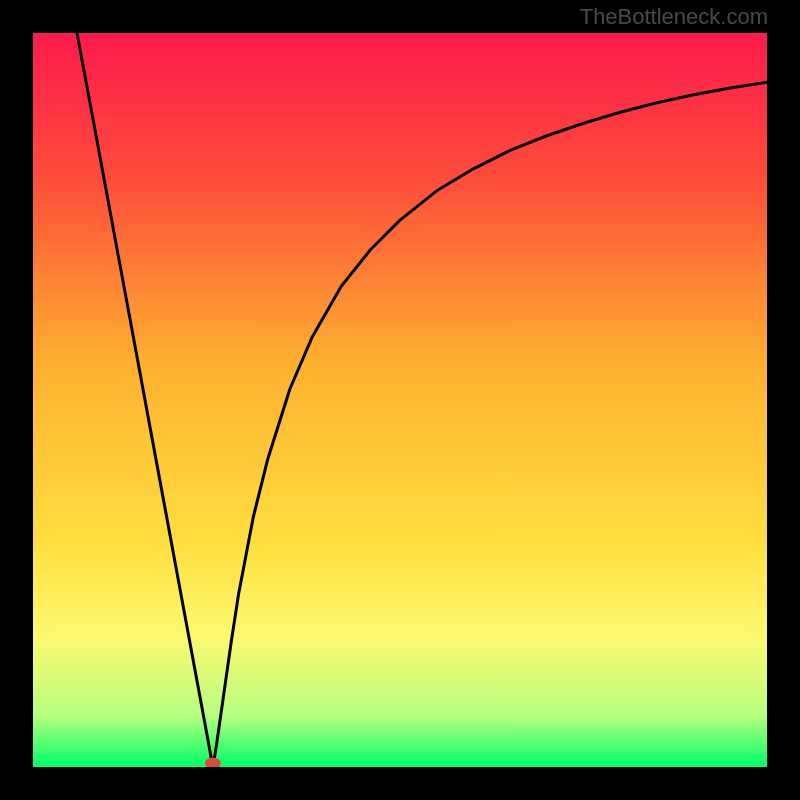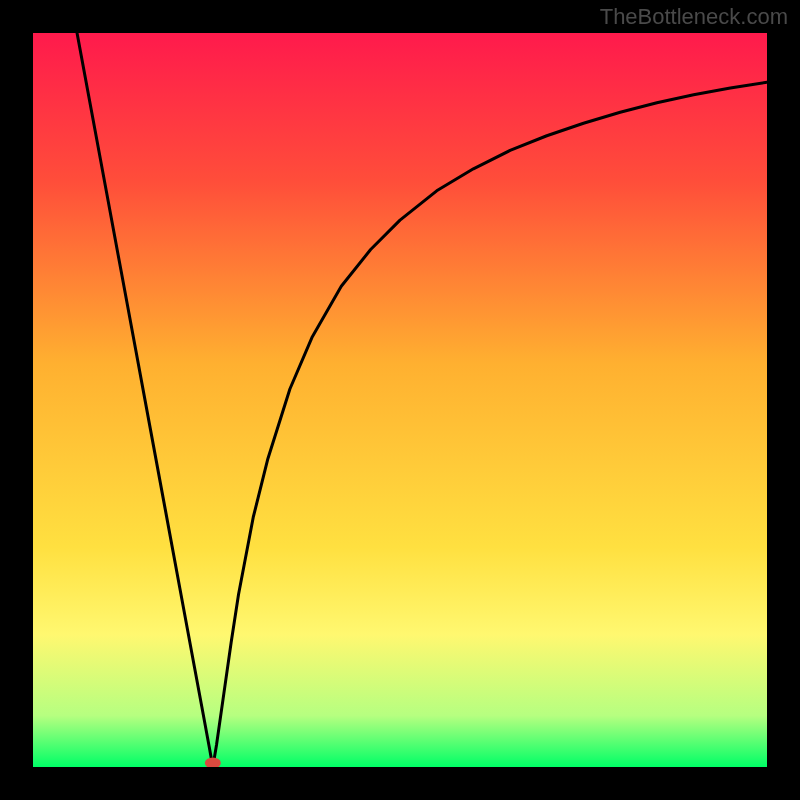--- a/index.html
+++ b/index.html
@@ -13,21 +13,21 @@
   }
   .frame {
     position: relative;
     width: 800px;
     height: 800px;
     background: #000;
   }
   .watermark {
     position: absolute;
     top: 4px;
-    right: 12px;
+    right: 32px;
     color: #4a4a4a;
     font-size: 22px;
     font-weight: 500;
     z-index: 5;
     user-select: none;
   }
   svg.plot {
     position: absolute;
     left: 33px;
     top: 33px;

